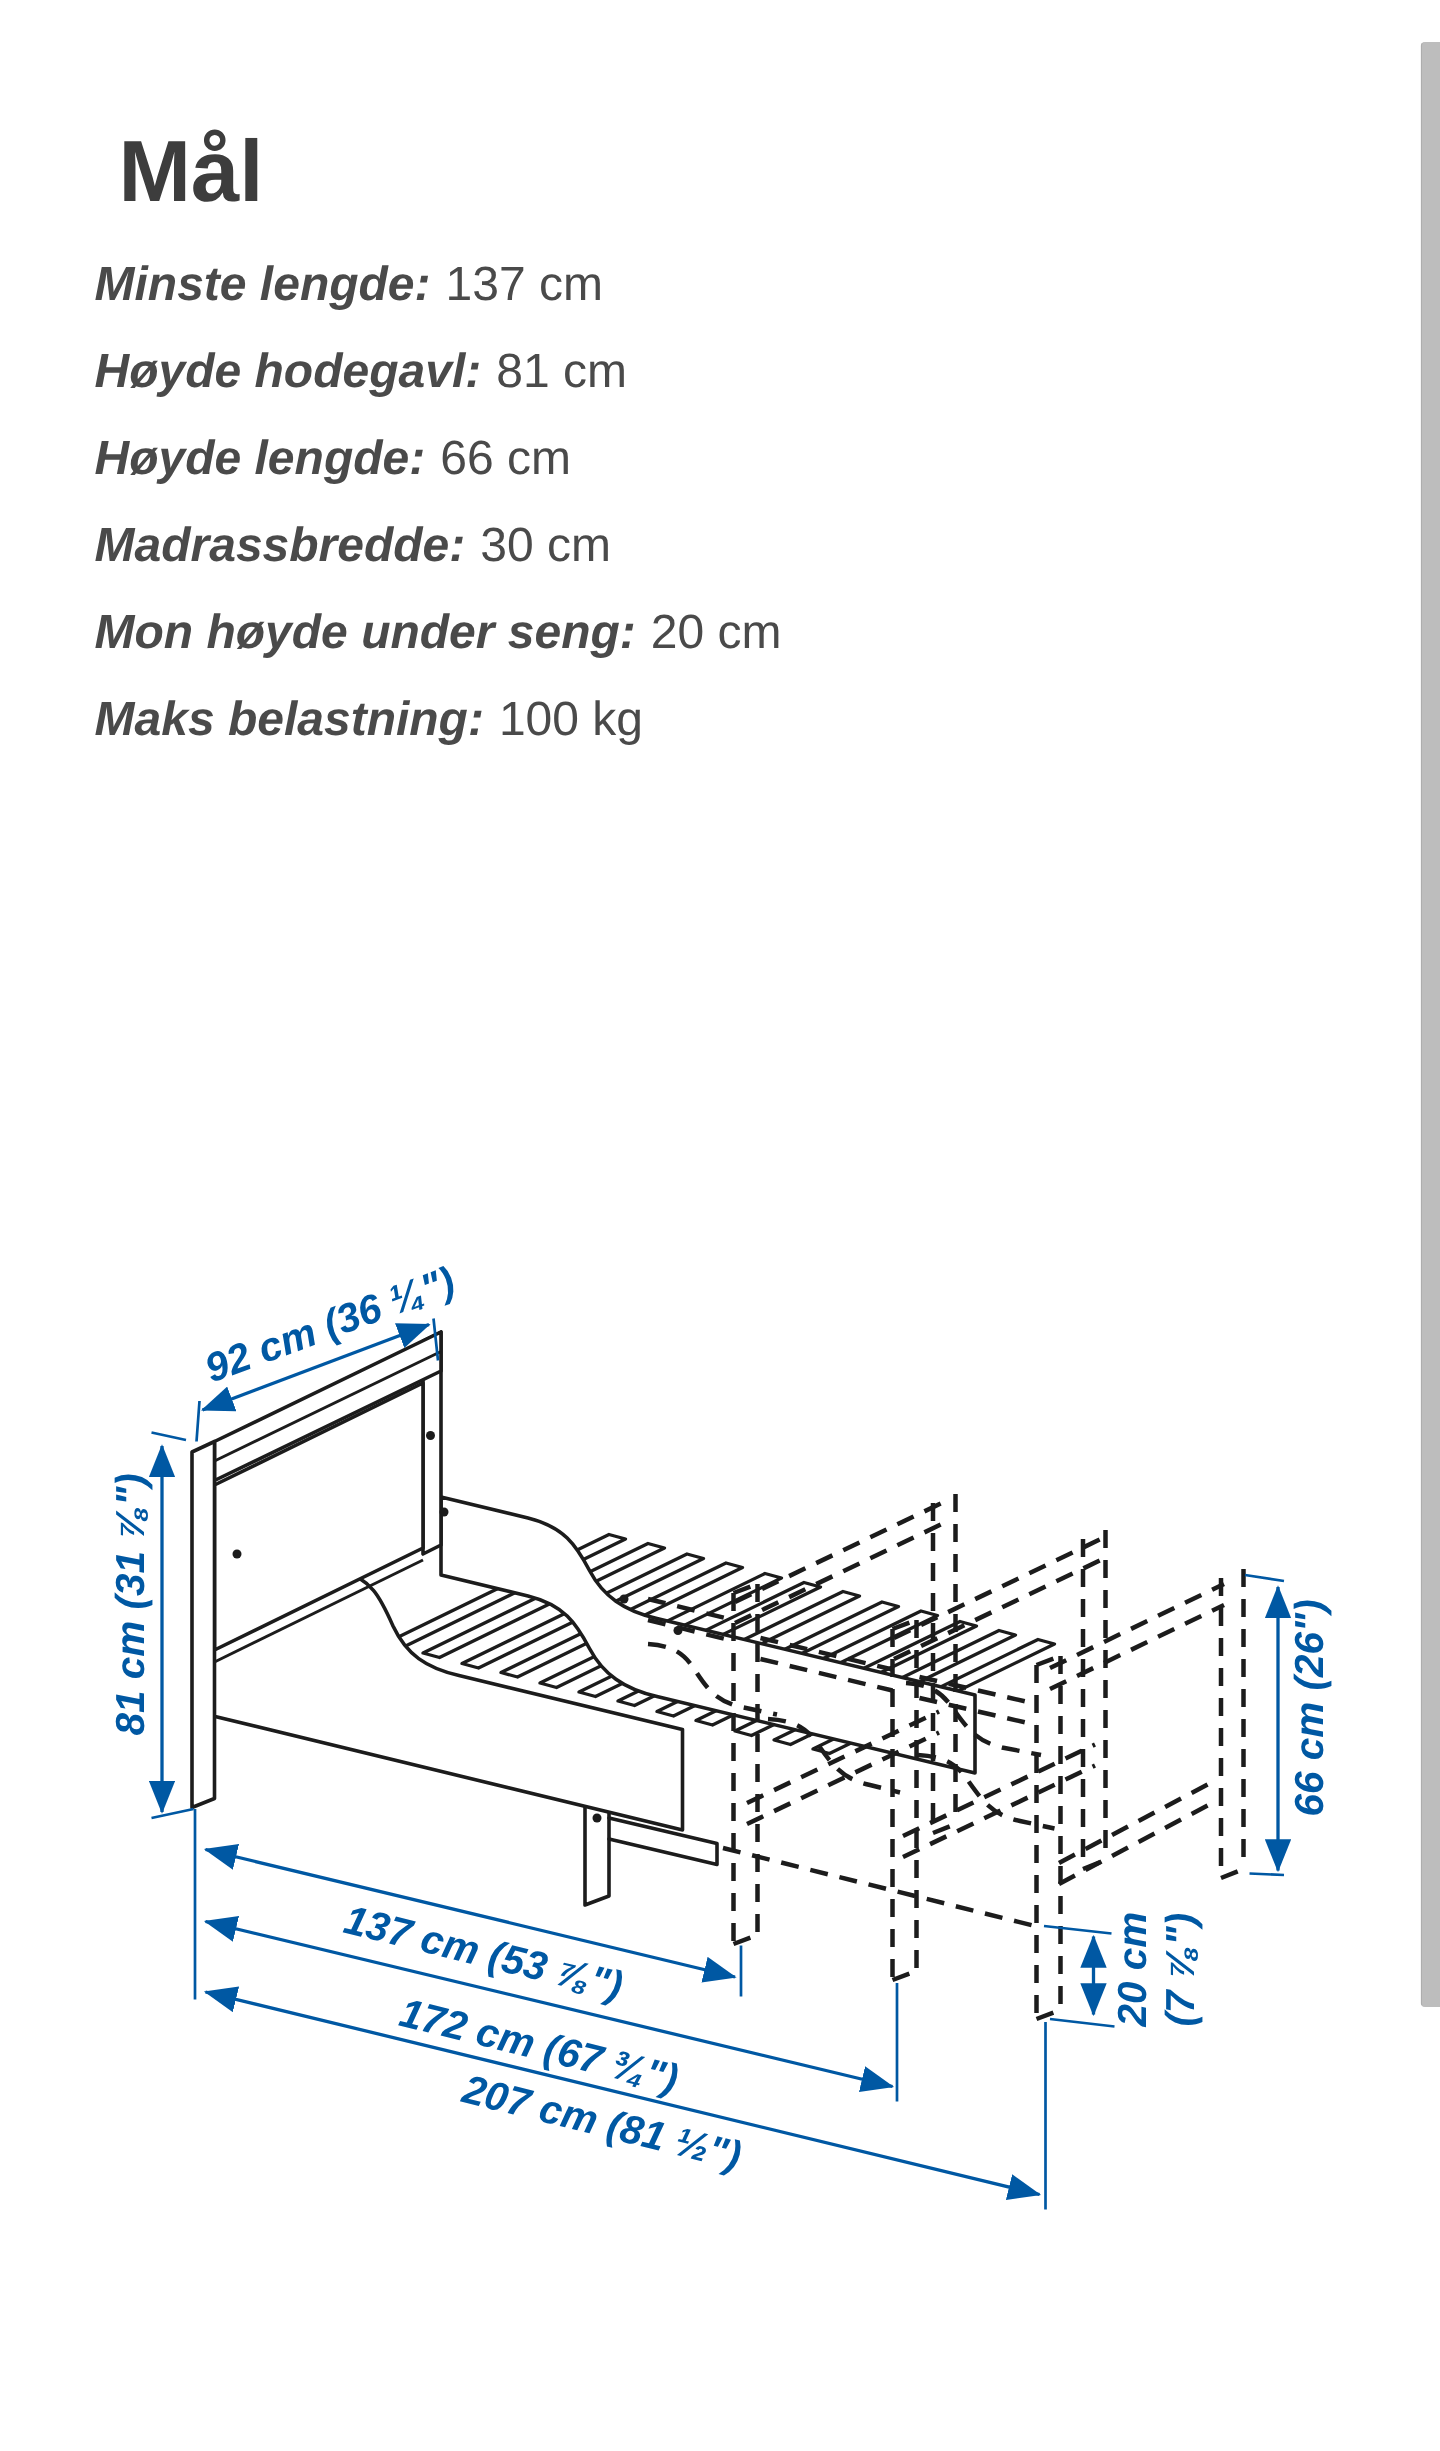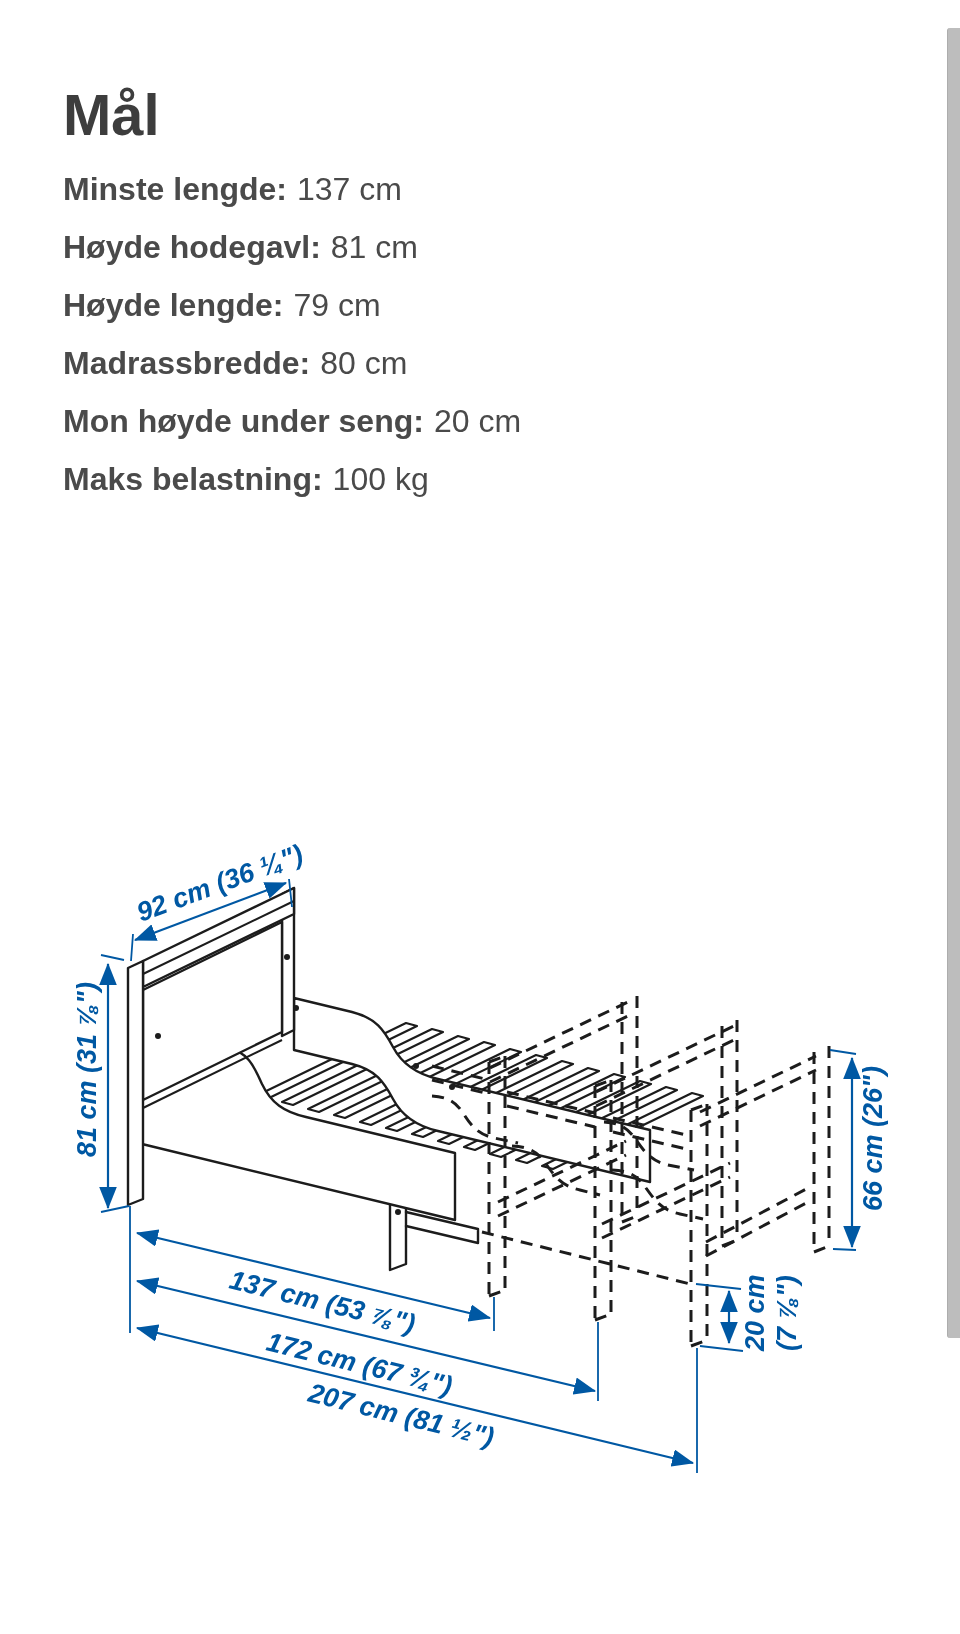--- a/index.html
+++ b/index.html
@@ -1,50 +1,50 @@
 <!DOCTYPE html>
 <html><head>
 <meta charset="utf-8">
 <style>
   html,body{margin:0;padding:0;}
   body{
     width:960px;height:1634px;position:relative;background:#ffffff;
     font-family:"Liberation Sans", sans-serif;overflow:hidden;
   }
   .page-title{
-    position:absolute;left:63px;top:42px;
+    position:absolute;left:79px;top:42px;
     font-size:58px;font-weight:700;color:#3d3d3d;letter-spacing:0;
   }
   .spec-list{
     position:absolute;left:63px;top:160px;
     font-size:32px;line-height:58px;color:#4a4a4a;
   }
   .spec-row{white-space:nowrap;}
-  .spec-label{font-weight:700;margin-right:10px;}
+  .spec-label{font-weight:700;margin-right:10px;font-style:italic;}
   .spec-value{font-weight:400;text-align:center;}
   .diagram-wrap{position:absolute;left:0;top:800px;width:960px;height:700px;}
   svg text.dim{
     font-family:"Liberation Sans", sans-serif;
     font-size:27px;font-weight:700;font-style:italic;fill:#0058a3;
   }
   .scrollbar-thumb{
     position:absolute;right:0;top:28px;width:12px;height:1310px;
     background:#bdbdbd;border-left:1px solid #adadad;border-radius:3px 0 0 3px;
   }
 </style>
 </head>
 <body>
 
 <h1 class="page-title">Mål</h1>
 
 <div class="spec-list">
   <div class="spec-row"><span class="spec-label">Minste lengde:</span><span class="spec-value">137 cm</span></div>
   <div class="spec-row"><span class="spec-label">Høyde hodegavl:</span><span class="spec-value">81 cm</span></div>
-  <div class="spec-row"><span class="spec-label">Høyde lengde:</span><span class="spec-value">79 cm</span></div>
-  <div class="spec-row"><span class="spec-label">Madrassbredde:</span><span class="spec-value">80 cm</span></div>
+  <div class="spec-row"><span class="spec-label">Høyde lengde:</span><span class="spec-value">66 cm</span></div>
+  <div class="spec-row"><span class="spec-label">Madrassbredde:</span><span class="spec-value">30 cm</span></div>
   <div class="spec-row"><span class="spec-label">Mon høyde under seng:</span><span class="spec-value">20 cm</span></div>
   <div class="spec-row"><span class="spec-label">Maks belastning:</span><span class="spec-value">100 kg</span></div>
 </div>
 
 <div class="diagram-wrap">
 <svg width="960" height="700" viewBox="0 800 960 700" xmlns="http://www.w3.org/2000/svg">
   <defs>
     <marker id="arr" viewBox="0 0 10 8" refX="9.5" refY="4" markerWidth="10" markerHeight="8" orient="auto-start-reverse">
       <path d="M0,0 L10,4 L0,8 z" fill="#0058a3"></path>
     </marker>

